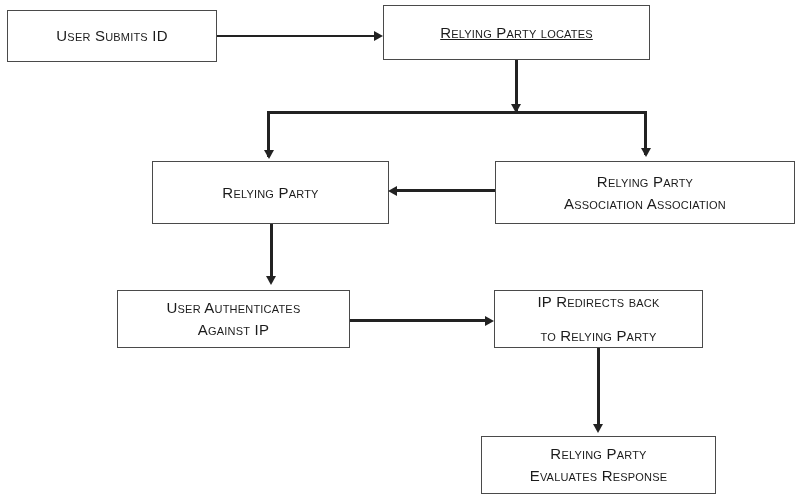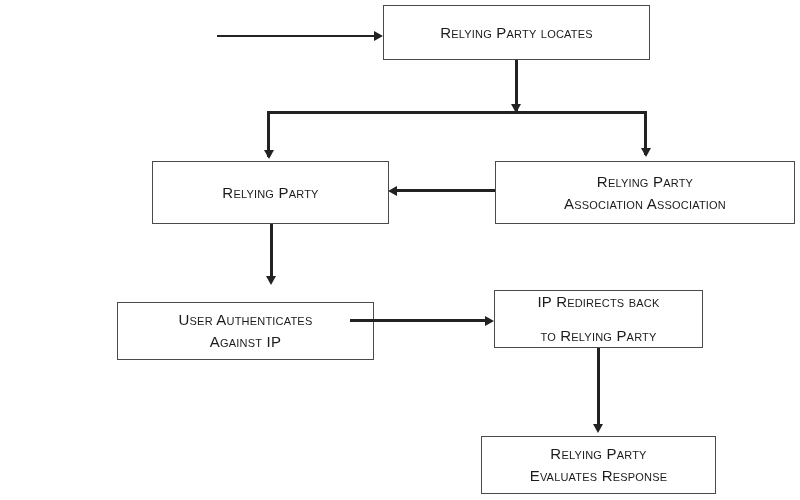--- a/index.html
+++ b/index.html
@@ -35,24 +35,24 @@
     letter-spacing: 0.2px;
     line-height: 1.45;
     white-space: nowrap;
   }
   .node .line {
     display: block;
     font-variant: small-caps;
   }
   
   #node-user-submits-id      { left: 7px;   top: 10px;  width: 210px; height: 52px; }
-  #node-rp-locates-idp       { left: 383px; top: 5px;   width: 267px; height: 55px; }
+  #node-rp-locates-idp       { left: 383px; top: 5px;   width: 267px; height: 55px; text-decoration: underline; }
   #node-rp-redirects-user    { left: 152px; top: 161px; width: 237px; height: 63px; }
   #node-rp-establishes-assoc { left: 495px; top: 161px; width: 300px; height: 63px; }
-  #node-user-authenticates   { left: 117px; top: 290px; width: 257px; height: 58px; margin-top: 12px; }
+  #node-user-authenticates   { left: 117px; top: 290px; width: 233px; height: 58px; }
   #node-ip-redirects-back    { left: 494px; top: 290px; width: 209px; height: 58px; justify-content: space-between; }
   #node-rp-evaluates-resp    { left: 481px; top: 436px; width: 235px; height: 58px; }
 
   
   .conn {
     position: absolute;
     background: #222222;
   }
   .conn.h { height: 2px; }
   .conn.v { width: 2px; }
@@ -76,20 +76,23 @@
     border-top: 5px solid transparent;
     border-bottom: 5px solid transparent;
     border-right: 9px solid #222222;
   }
 </style>
 </head>
 <body>
 
 <div id="canvas">
 
+  <div class="node" id="node-user-submits-id">
+    <span class="line">User Submits ID</span>
+  </div>
 
   <div class="node" id="node-rp-locates-idp">
     <span class="line">Relying Party locates</span>
   </div>
 
   <div class="node" id="node-rp-redirects-user">
     <span class="line">Relying Party</span>
   </div>
 
   <div class="node" id="node-rp-establishes-assoc">

